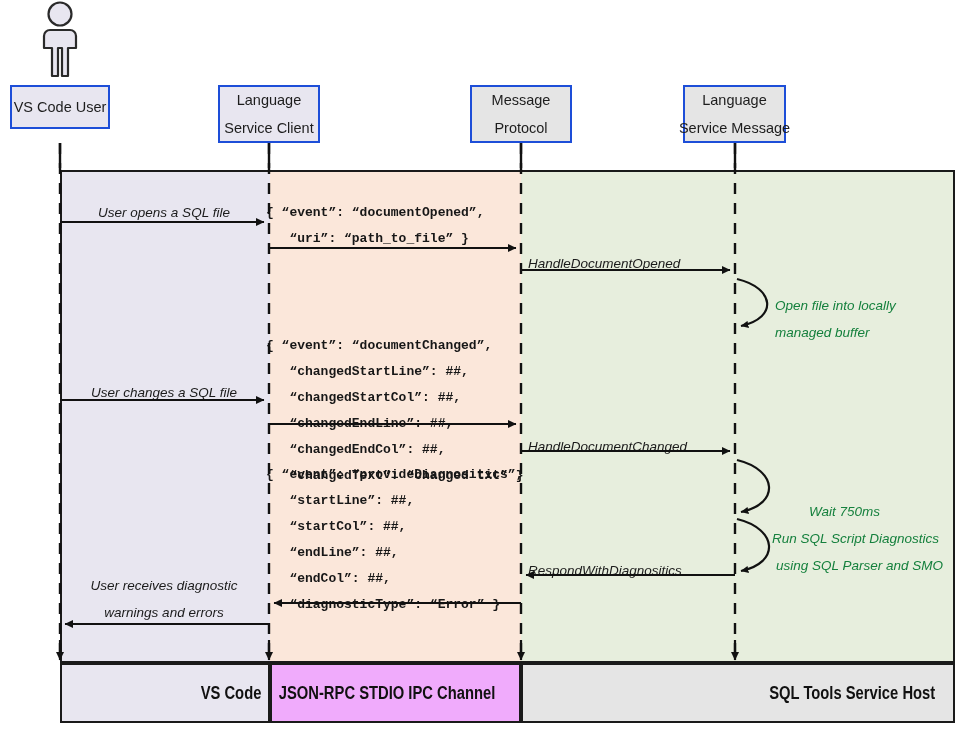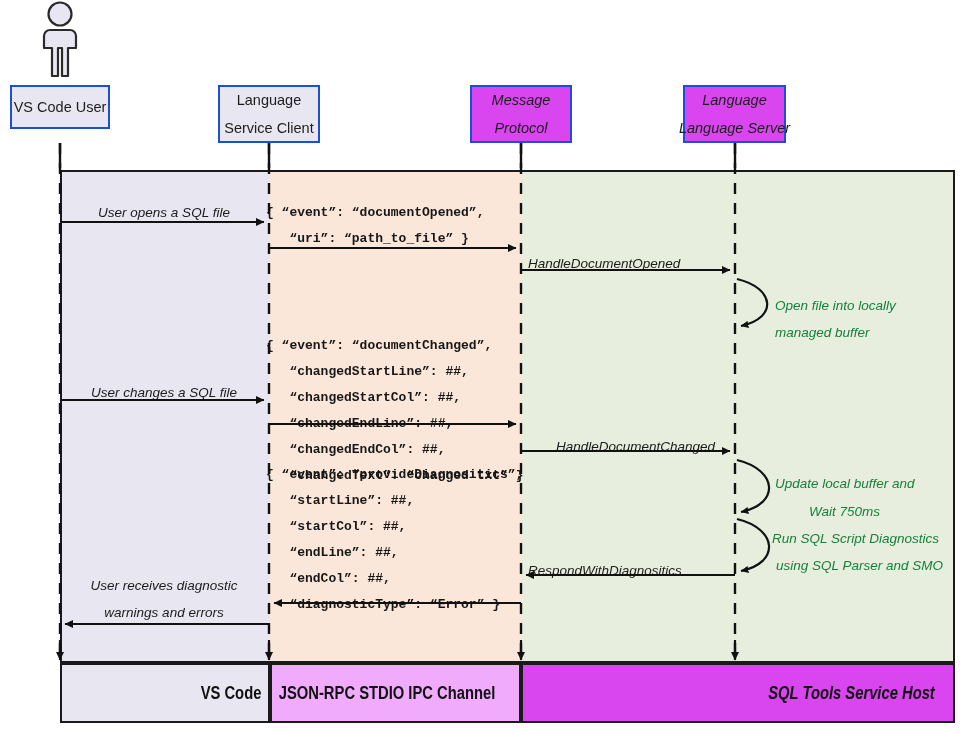--- a/index.html
+++ b/index.html
@@ -6,21 +6,21 @@
   body{width:962px;height:732px;font-family:"Liberation Sans",sans-serif;}
   #stage{position:relative;width:962px;height:732px;overflow:hidden;background:#fff;}
 
   .actor-box{
     position:absolute;box-sizing:border-box;border:2px solid #1d4ed8;
     display:flex;flex-direction:column;align-items:center;justify-content:center;
     font-size:14.5px;color:#1d1d1d;line-height:1.95;text-align:center;
   }
   .actor-box .ln{display:block;white-space:nowrap;}
   .lav{background:#e8e6f0;}
-  .grn{background:#d946ef;font-style:italic;}
+  .grn{background:#e5e5e5;}
   .pch{background:#f0abfc;}
 
   .band{position:absolute;box-sizing:border-box;}
   .band-lav{background:#e8e6f0;border-top:2px solid #1a1a1a;border-bottom:2px solid #1a1a1a;border-left:2px solid #1a1a1a;}
   .band-pch{background:#fbe7da;border-top:2px solid #1a1a1a;border-bottom:2px solid #1a1a1a;}
   .band-grn{background:#e7eedd;border-top:2px solid #1a1a1a;border-bottom:2px solid #1a1a1a;border-right:2px solid #1a1a1a;}
 
   .footer-cell{
     position:absolute;box-sizing:border-box;border:2px solid #1a1a1a;
     display:flex;align-items:center;justify-content:flex-end;
@@ -62,40 +62,39 @@
     <span class="ln">Service Client</span>
   </div>
 
   <div class="actor-box grn" style="left:470px;top:85px;width:102px;height:58px;">
     <span class="ln">Message</span>
     <span class="ln">Protocol</span>
   </div>
 
   <div class="actor-box grn" style="left:683px;top:85px;width:103px;height:58px;">
     <span class="ln">Language</span>
-    <span class="ln">Language Server</span>
+    <span class="ln">Service Message</span>
   </div>
 
   <div class="msg-label" style="left:60px;top:200px;width:208px;">User opens a SQL file</div>
 
   <div class="msg-label" style="left:528px;top:251px;width:208px;text-align:left;">HandleDocumentOpened</div>
 
   <div class="msg-label" style="left:60px;top:380px;width:208px;">User changes a SQL file</div>
 
-  <div class="msg-label" style="left:528px;top:434px;width:214px;text-align:left;margin-left:28px;">HandleDocumentChanged</div>
+  <div class="msg-label" style="left:528px;top:434px;width:214px;text-align:left;">HandleDocumentChanged</div>
 
   <div class="msg-label" style="left:528px;top:558px;width:214px;text-align:left;">RespondWithDiagnositics</div>
 
   <div class="msg-label" style="left:60px;top:573px;width:208px;">User receives diagnostic</div>
   <div class="msg-label" style="left:60px;top:600px;width:208px;">warnings and errors</div>
 
   <div class="note" style="left:775px;top:293px;">Open file into locally</div>
   <div class="note" style="left:775px;top:320px;">managed buffer</div>
 
-  <div class="note" style="left:775px;top:471px;">Update local buffer and</div>
   <div class="note" style="left:809px;top:499px;">Wait 750ms</div>
 
   <div class="note" style="left:772px;top:526px;">Run SQL Script Diagnostics</div>
   <div class="note" style="left:776px;top:553px;">using SQL Parser and SMO</div>
 
   <div class="json" style="left:266px;top:200px;"><span>{ “event”: “documentOpened”,
    “uri”: “path_to_file” }</span></div>
 
   <div class="json" style="left:266px;top:285px;margin-top:48px;"><span>{ “event”: “documentChanged”,
    “changedStartLine”: ##,

